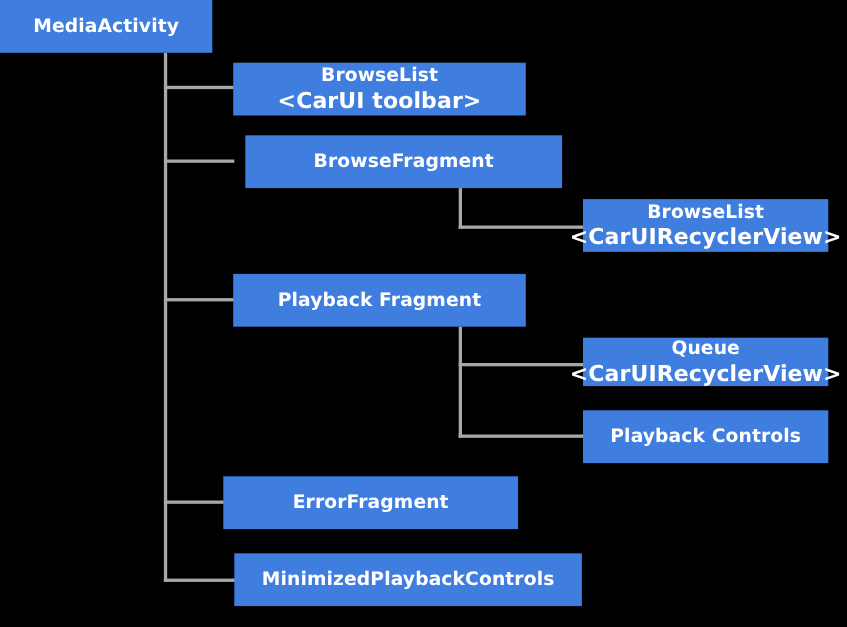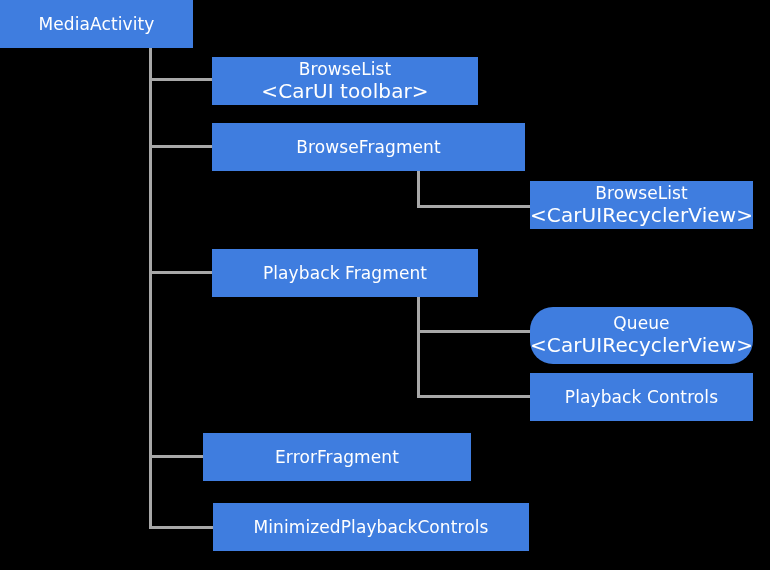--- a/index.html
+++ b/index.html
@@ -19,20 +19,21 @@
     position: absolute;
     background: #3f7ddf;
     color: #ffffff;
     display: flex;
     flex-direction: column;
     align-items: center;
     justify-content: center;
     text-align: center;
     line-height: 1.18;
     box-sizing: border-box;
+    font-weight: bold;
   }
   .node .title {
     font-size: 17px;
     letter-spacing: 0.1px;
     white-space: nowrap;
   }
   .node .subtitle {
     font-size: 20px;
     letter-spacing: 0.1px;
     white-space: nowrap;
@@ -67,34 +68,34 @@
 
   <div class="node" style="left:0px; top:0px; width:193px; height:48px;">
     <span class="title">MediaActivity</span>
   </div>
 
   <div class="node has-sub" style="left:212px; top:57px; width:266px; height:48px;">
     <span class="title">BrowseList</span>
     <span class="subtitle">&lt;CarUI toolbar&gt;</span>
   </div>
 
-  <div class="node" style="left:212px; top:123px; width:313px; height:48px;">
+  <div class="node" style="left:223px; top:123px; width:288px; height:48px;">
     <span class="title">BrowseFragment</span>
   </div>
 
   <div class="node has-sub" style="left:530px; top:181px; width:223px; height:48px;">
     <span class="title">BrowseList</span>
     <span class="subtitle">&lt;CarUIRecyclerView&gt;</span>
   </div>
 
   <div class="node" style="left:212px; top:249px; width:266px; height:48px;">
     <span class="title">Playback Fragment</span>
   </div>
 
-  <div class="node has-sub" style="left:530px; top:307px; width:223px; height:57px;border-radius:23px;">
+  <div class="node has-sub" style="left:530px; top:307px; width:223px; height:44px;">
     <span class="title">Queue</span>
     <span class="subtitle">&lt;CarUIRecyclerView&gt;</span>
   </div>
 
   <div class="node" style="left:530px; top:373px; width:223px; height:48px;">
     <span class="title">Playback Controls</span>
   </div>
 
   <div class="node" style="left:203px; top:433px; width:268px; height:48px;">
     <span class="title">ErrorFragment</span>

